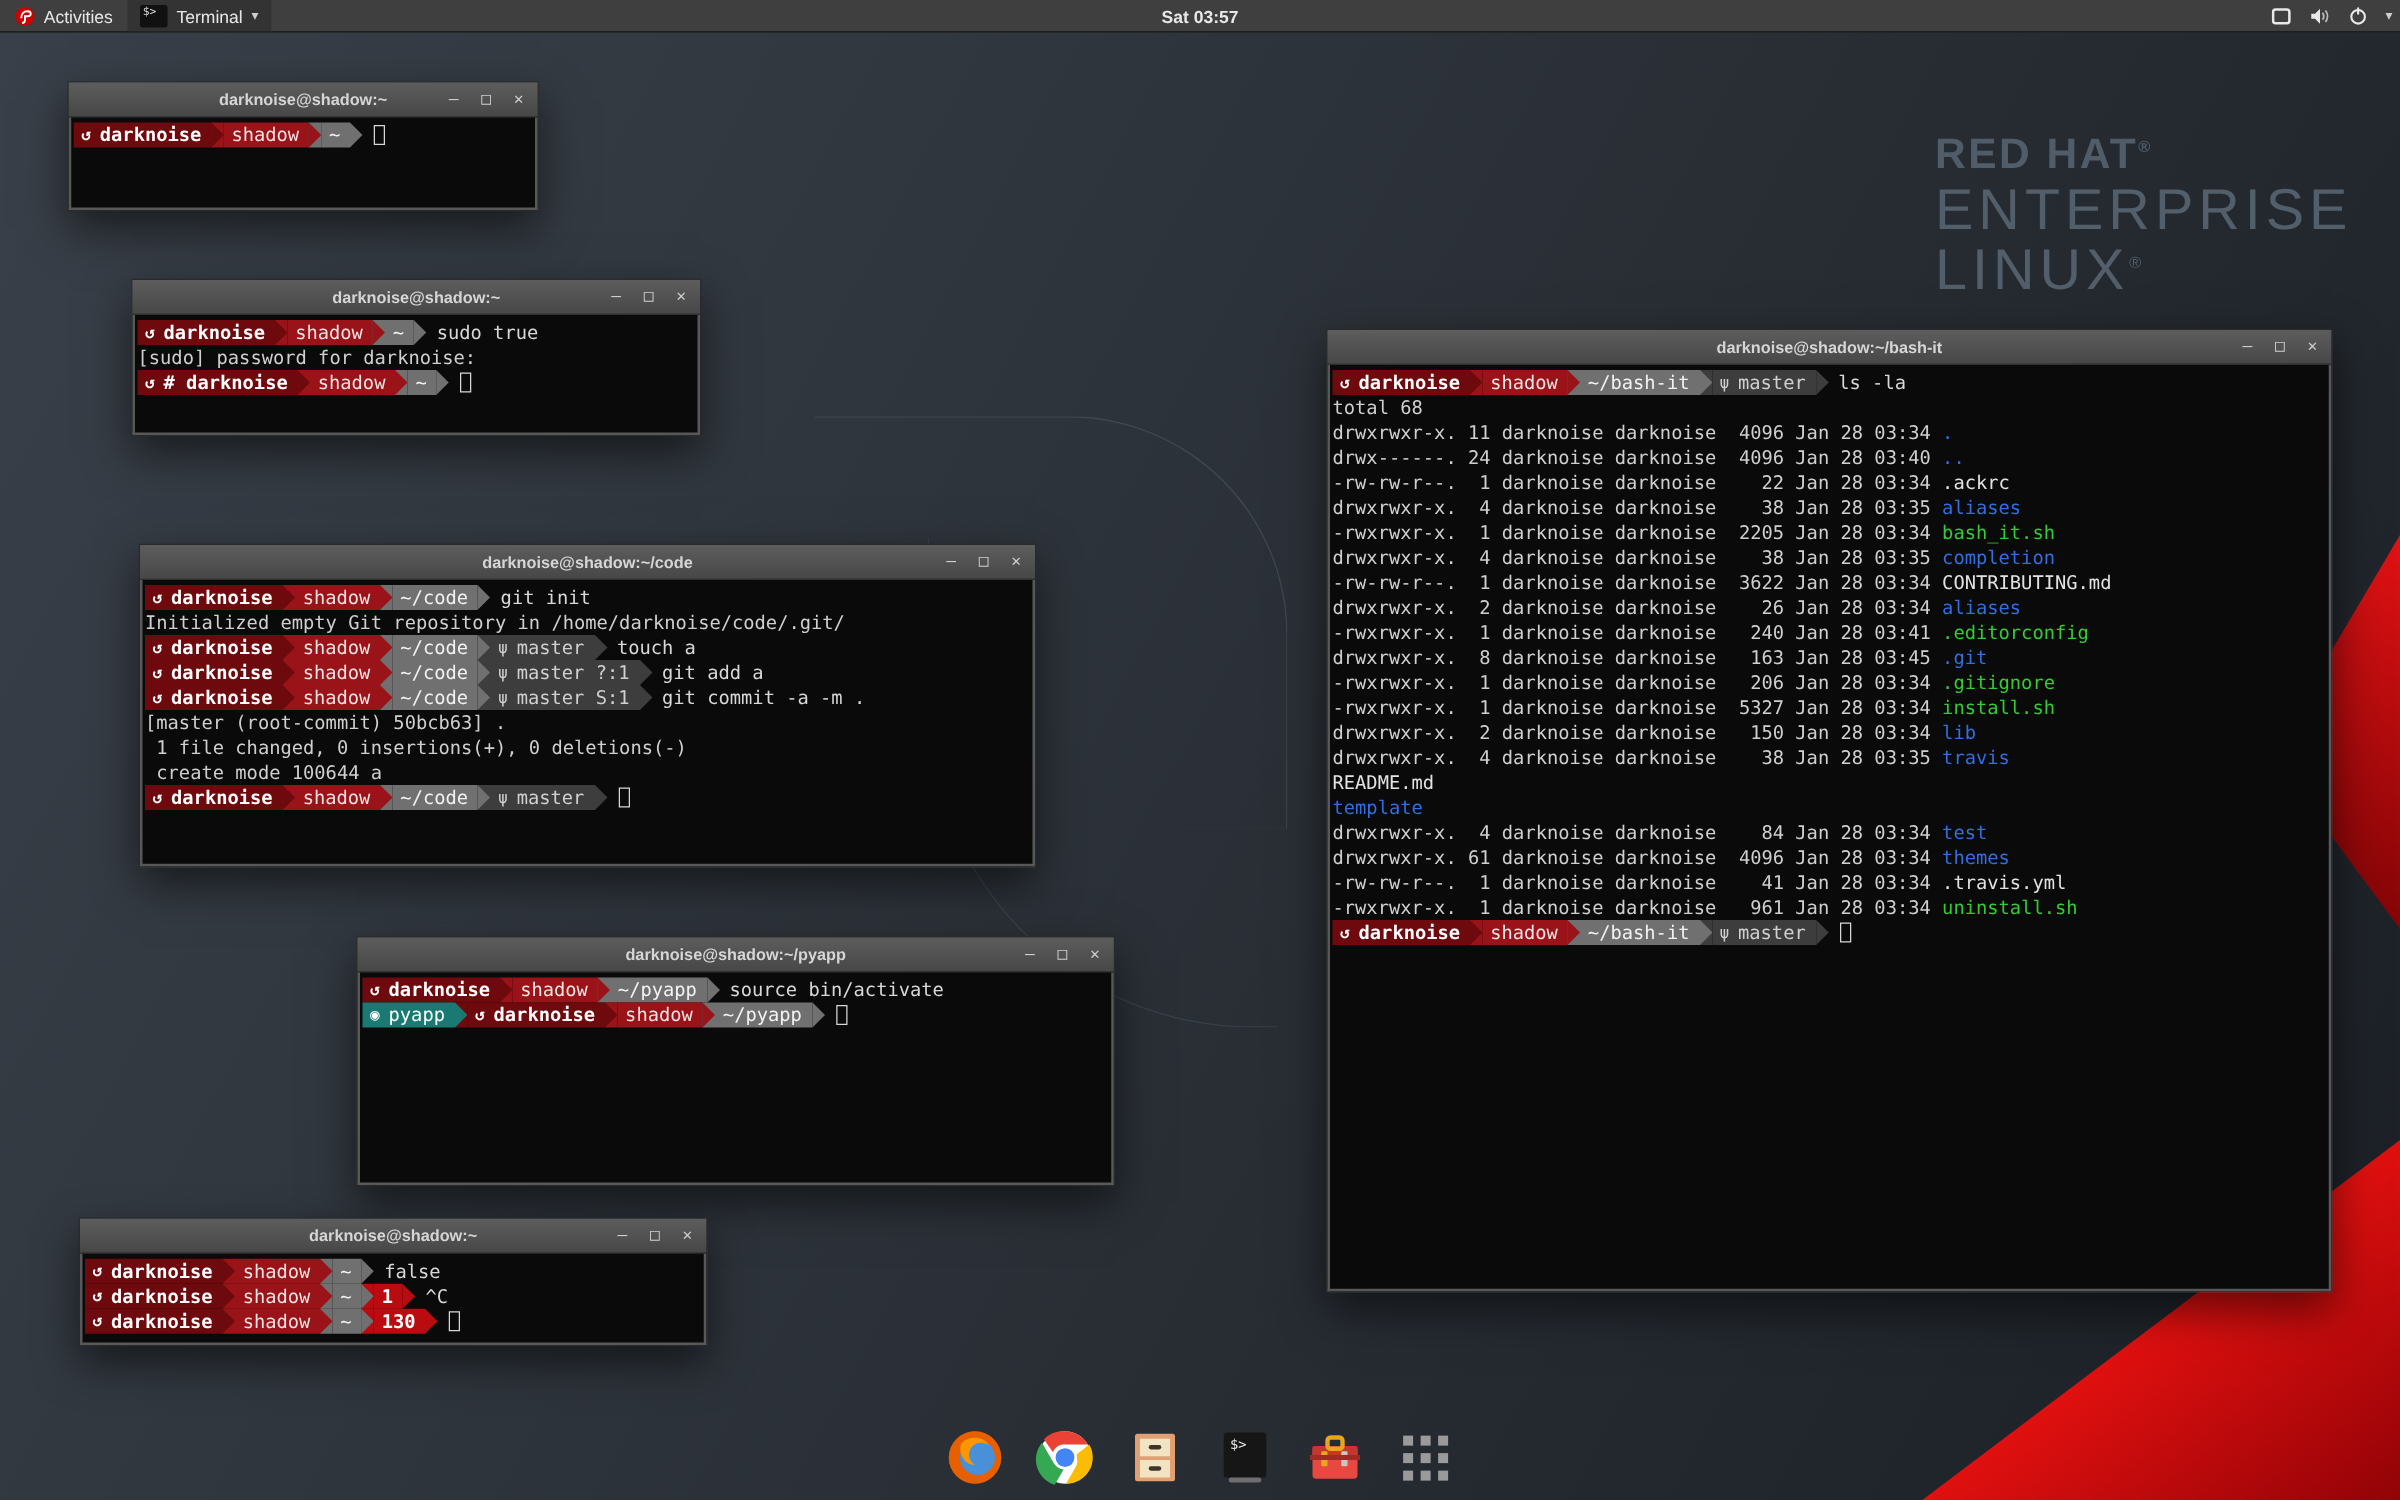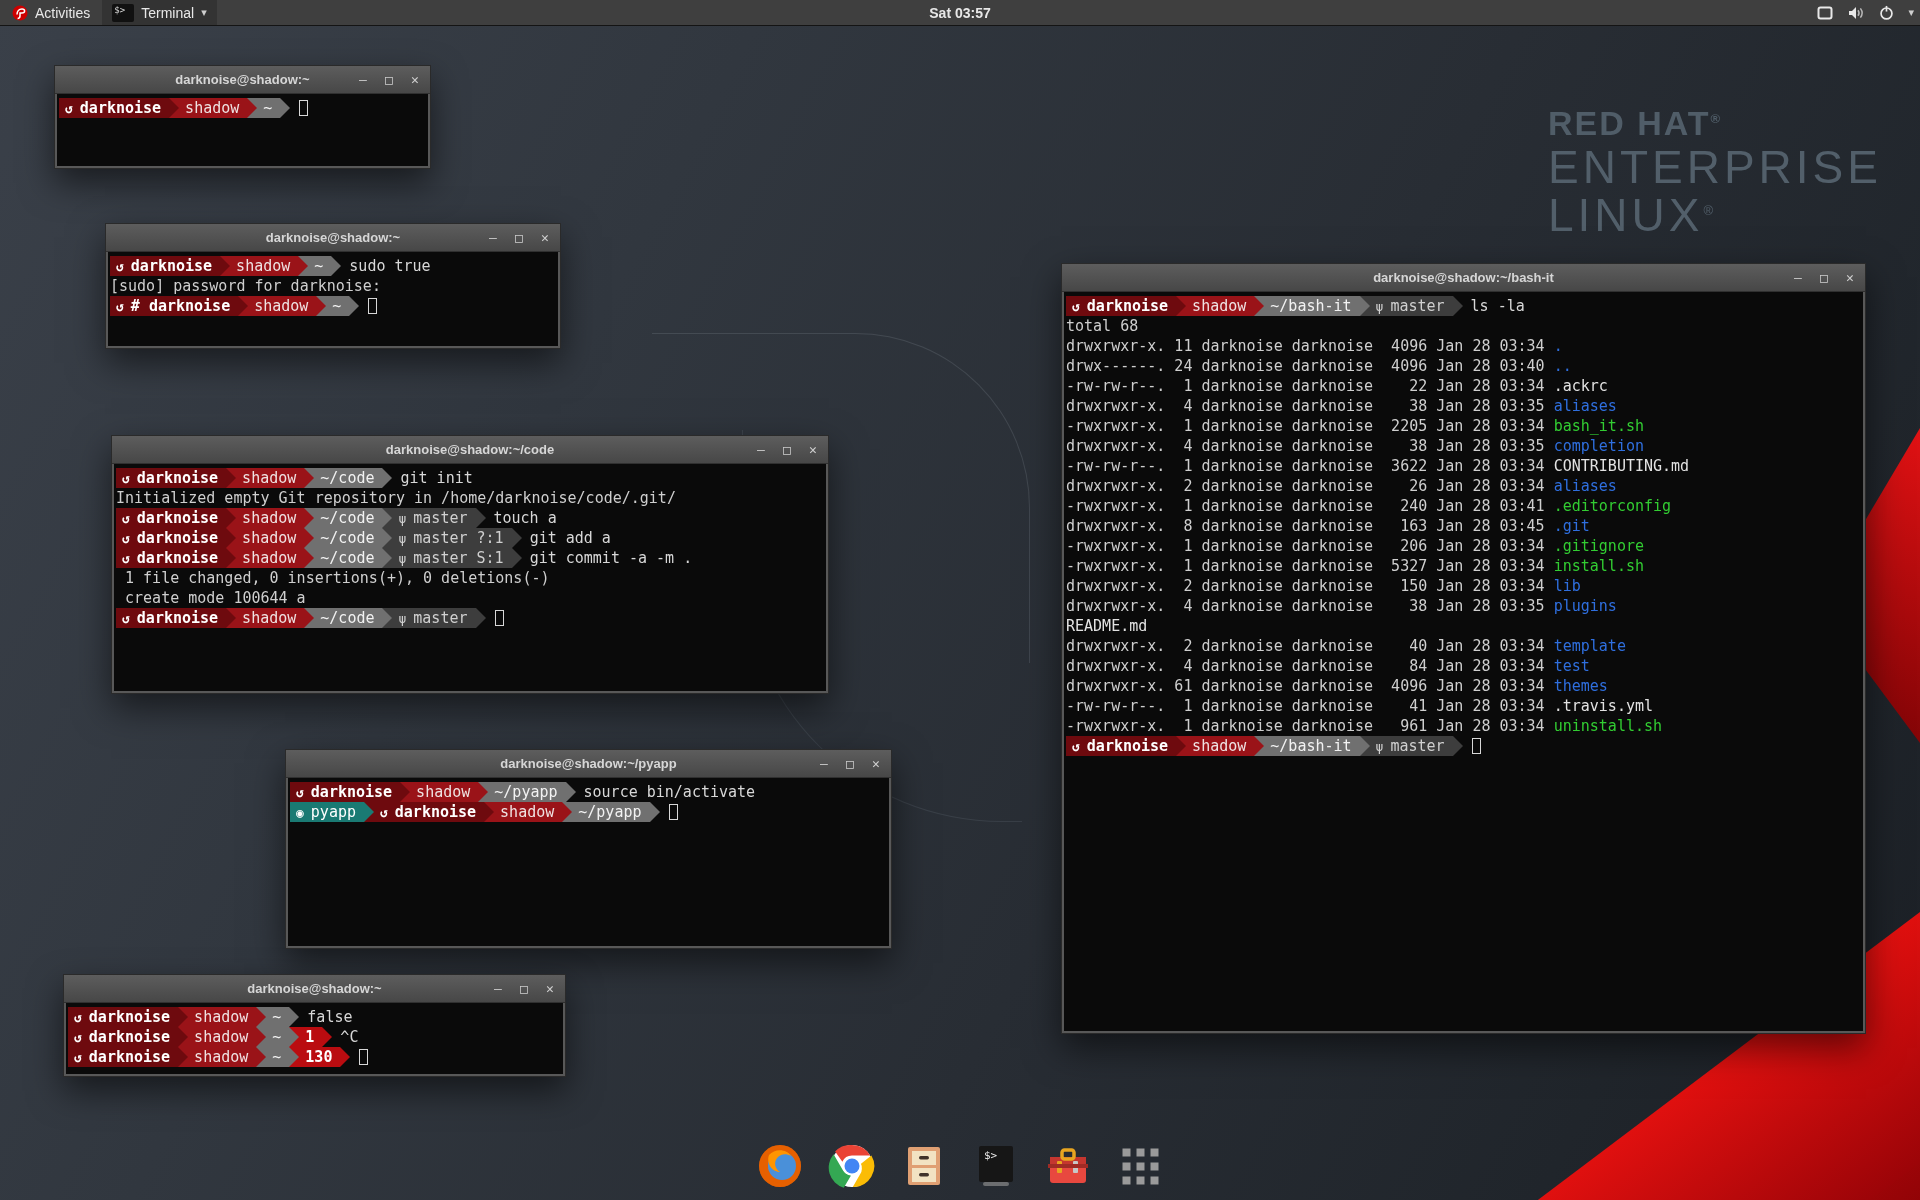--- a/index.html
+++ b/index.html
@@ -137,20 +137,21 @@
           <span class="wbtn">□</span>
           <span class="wbtn">✕</span>
         </span>
       </div>
       <div class="term-body">
         <div class="tline"><span class="seg" style="background: rgb(110, 10, 14); color: rgb(255, 255, 255); font-weight: bold;"><span class="picon">↺</span><span>darknoise</span></span><span class="sep" style="border-left-color: rgb(110, 10, 14); background-color: rgb(154, 19, 24);"></span><span class="seg" style="background: rgb(154, 19, 24); color: rgb(239, 226, 226);"><span>shadow</span></span><span class="sep" style="border-left-color: rgb(154, 19, 24); background-color: rgb(112, 112, 112);"></span><span class="seg" style="background: rgb(112, 112, 112); color: rgb(242, 242, 242);"><span>~/code</span></span><span class="sep" style="border-left-color: rgb(112, 112, 112); background-color: transparent;"></span><span class="cmd">git init</span></div>
         <div class="tline"><span class="out">Initialized empty Git repository in /home/darknoise/code/.git/</span></div>
         <div class="tline"><span class="seg" style="background: rgb(110, 10, 14); color: rgb(255, 255, 255); font-weight: bold;"><span class="picon">↺</span><span>darknoise</span></span><span class="sep" style="border-left-color: rgb(110, 10, 14); background-color: rgb(154, 19, 24);"></span><span class="seg" style="background: rgb(154, 19, 24); color: rgb(239, 226, 226);"><span>shadow</span></span><span class="sep" style="border-left-color: rgb(154, 19, 24); background-color: rgb(112, 112, 112);"></span><span class="seg" style="background: rgb(112, 112, 112); color: rgb(242, 242, 242);"><span>~/code</span></span><span class="sep" style="border-left-color: rgb(112, 112, 112); background-color: rgb(61, 61, 61);"></span><span class="seg" style="background: rgb(61, 61, 61); color: rgb(208, 208, 208);"><span class="picon">ψ</span><span>master</span></span><span class="sep" style="border-left-color: rgb(61, 61, 61); background-color: transparent;"></span><span class="cmd">touch a</span></div>
         <div class="tline"><span class="seg" style="background: rgb(110, 10, 14); color: rgb(255, 255, 255); font-weight: bold;"><span class="picon">↺</span><span>darknoise</span></span><span class="sep" style="border-left-color: rgb(110, 10, 14); background-color: rgb(154, 19, 24);"></span><span class="seg" style="background: rgb(154, 19, 24); color: rgb(239, 226, 226);"><span>shadow</span></span><span class="sep" style="border-left-color: rgb(154, 19, 24); background-color: rgb(112, 112, 112);"></span><span class="seg" style="background: rgb(112, 112, 112); color: rgb(242, 242, 242);"><span>~/code</span></span><span class="sep" style="border-left-color: rgb(112, 112, 112); background-color: rgb(61, 61, 61);"></span><span class="seg" style="background: rgb(61, 61, 61); color: rgb(208, 208, 208);"><span class="picon">ψ</span><span>master ?:1</span></span><span class="sep" style="border-left-color: rgb(61, 61, 61); background-color: transparent;"></span><span class="cmd">git add a</span></div>
         <div class="tline"><span class="seg" style="background: rgb(110, 10, 14); color: rgb(255, 255, 255); font-weight: bold;"><span class="picon">↺</span><span>darknoise</span></span><span class="sep" style="border-left-color: rgb(110, 10, 14); background-color: rgb(154, 19, 24);"></span><span class="seg" style="background: rgb(154, 19, 24); color: rgb(239, 226, 226);"><span>shadow</span></span><span class="sep" style="border-left-color: rgb(154, 19, 24); background-color: rgb(112, 112, 112);"></span><span class="seg" style="background: rgb(112, 112, 112); color: rgb(242, 242, 242);"><span>~/code</span></span><span class="sep" style="border-left-color: rgb(112, 112, 112); background-color: rgb(61, 61, 61);"></span><span class="seg" style="background: rgb(61, 61, 61); color: rgb(208, 208, 208);"><span class="picon">ψ</span><span>master S:1</span></span><span class="sep" style="border-left-color: rgb(61, 61, 61); background-color: transparent;"></span><span class="cmd">git commit -a -m .</span></div>
+        <div class="tline"><span class="out">[master (root-commit) 50bcb63] .</span></div>
         <div class="tline"><span class="out"> 1 file changed, 0 insertions(+), 0 deletions(-)</span></div>
         <div class="tline"><span class="out"> create mode 100644 a</span></div>
         <div class="tline"><span class="seg" style="background: rgb(110, 10, 14); color: rgb(255, 255, 255); font-weight: bold;"><span class="picon">↺</span><span>darknoise</span></span><span class="sep" style="border-left-color: rgb(110, 10, 14); background-color: rgb(154, 19, 24);"></span><span class="seg" style="background: rgb(154, 19, 24); color: rgb(239, 226, 226);"><span>shadow</span></span><span class="sep" style="border-left-color: rgb(154, 19, 24); background-color: rgb(112, 112, 112);"></span><span class="seg" style="background: rgb(112, 112, 112); color: rgb(242, 242, 242);"><span>~/code</span></span><span class="sep" style="border-left-color: rgb(112, 112, 112); background-color: rgb(61, 61, 61);"></span><span class="seg" style="background: rgb(61, 61, 61); color: rgb(208, 208, 208);"><span class="picon">ψ</span><span>master</span></span><span class="sep" style="border-left-color: rgb(61, 61, 61); background-color: transparent;"></span><span class="cursor"></span></div>
       </div>
     </div>
     <div class="term-window" style="left: 285px; top: 749px; width: 607px; height: 200px;">
       <div class="titlebar">
         <span class="title">darknoise@shadow:~/pyapp</span>
         <span class="winbtns">
           <span class="wbtn">–</span>
@@ -196,23 +197,23 @@
         <div class="tline"><span class="out">drwxrwxr-x.  4 darknoise darknoise    38 Jan 28 03:35 </span><span class="fname dir">aliases</span></div>
         <div class="tline"><span class="out">-rwxrwxr-x.  1 darknoise darknoise  2205 Jan 28 03:34 </span><span class="fname exec">bash_it.sh</span></div>
         <div class="tline"><span class="out">drwxrwxr-x.  4 darknoise darknoise    38 Jan 28 03:35 </span><span class="fname dir">completion</span></div>
         <div class="tline"><span class="out">-rw-rw-r--.  1 darknoise darknoise  3622 Jan 28 03:34 </span><span class="fname file">CONTRIBUTING.md</span></div>
         <div class="tline"><span class="out">drwxrwxr-x.  2 darknoise darknoise    26 Jan 28 03:34 </span><span class="fname dir">aliases</span></div>
         <div class="tline"><span class="out">-rwxrwxr-x.  1 darknoise darknoise   240 Jan 28 03:41 </span><span class="fname exec">.editorconfig</span></div>
         <div class="tline"><span class="out">drwxrwxr-x.  8 darknoise darknoise   163 Jan 28 03:45 </span><span class="fname dir">.git</span></div>
         <div class="tline"><span class="out">-rwxrwxr-x.  1 darknoise darknoise   206 Jan 28 03:34 </span><span class="fname exec">.gitignore</span></div>
         <div class="tline"><span class="out">-rwxrwxr-x.  1 darknoise darknoise  5327 Jan 28 03:34 </span><span class="fname exec">install.sh</span></div>
         <div class="tline"><span class="out">drwxrwxr-x.  2 darknoise darknoise   150 Jan 28 03:34 </span><span class="fname dir">lib</span></div>
-        <div class="tline"><span class="out">drwxrwxr-x.  4 darknoise darknoise    38 Jan 28 03:35 </span><span class="fname dir">plugins</span></div>
+        <div class="tline"><span class="out">drwxrwxr-x.  4 darknoise darknoise    38 Jan 28 03:35 </span><span class="fname dir">travis</span></div>
         <div class="tline"><span class="fname file">README.md</span></div>
-        <div class="tline"><span class="out">drwxrwxr-x.  2 darknoise darknoise    40 Jan 28 03:34 </span><span class="fname dir">template</span></div>
+        <div class="tline"><span class="fname dir">template</span></div>
         <div class="tline"><span class="out">drwxrwxr-x.  4 darknoise darknoise    84 Jan 28 03:34 </span><span class="fname dir">test</span></div>
         <div class="tline"><span class="out">drwxrwxr-x. 61 darknoise darknoise  4096 Jan 28 03:34 </span><span class="fname dir">themes</span></div>
         <div class="tline"><span class="out">-rw-rw-r--.  1 darknoise darknoise    41 Jan 28 03:34 </span><span class="fname file">.travis.yml</span></div>
         <div class="tline"><span class="out">-rwxrwxr-x.  1 darknoise darknoise   961 Jan 28 03:34 </span><span class="fname exec">uninstall.sh</span></div>
         <div class="tline"><span class="seg" style="background: rgb(110, 10, 14); color: rgb(255, 255, 255); font-weight: bold;"><span class="picon">↺</span><span>darknoise</span></span><span class="sep" style="border-left-color: rgb(110, 10, 14); background-color: rgb(154, 19, 24);"></span><span class="seg" style="background: rgb(154, 19, 24); color: rgb(239, 226, 226);"><span>shadow</span></span><span class="sep" style="border-left-color: rgb(154, 19, 24); background-color: rgb(112, 112, 112);"></span><span class="seg" style="background: rgb(112, 112, 112); color: rgb(242, 242, 242);"><span>~/bash-it</span></span><span class="sep" style="border-left-color: rgb(112, 112, 112); background-color: rgb(61, 61, 61);"></span><span class="seg" style="background: rgb(61, 61, 61); color: rgb(208, 208, 208);"><span class="picon">ψ</span><span>master</span></span><span class="sep" style="border-left-color: rgb(61, 61, 61); background-color: transparent;"></span><span class="cursor"></span></div>
       </div>
     </div>
   </div>
 
 <div id="topbar">

